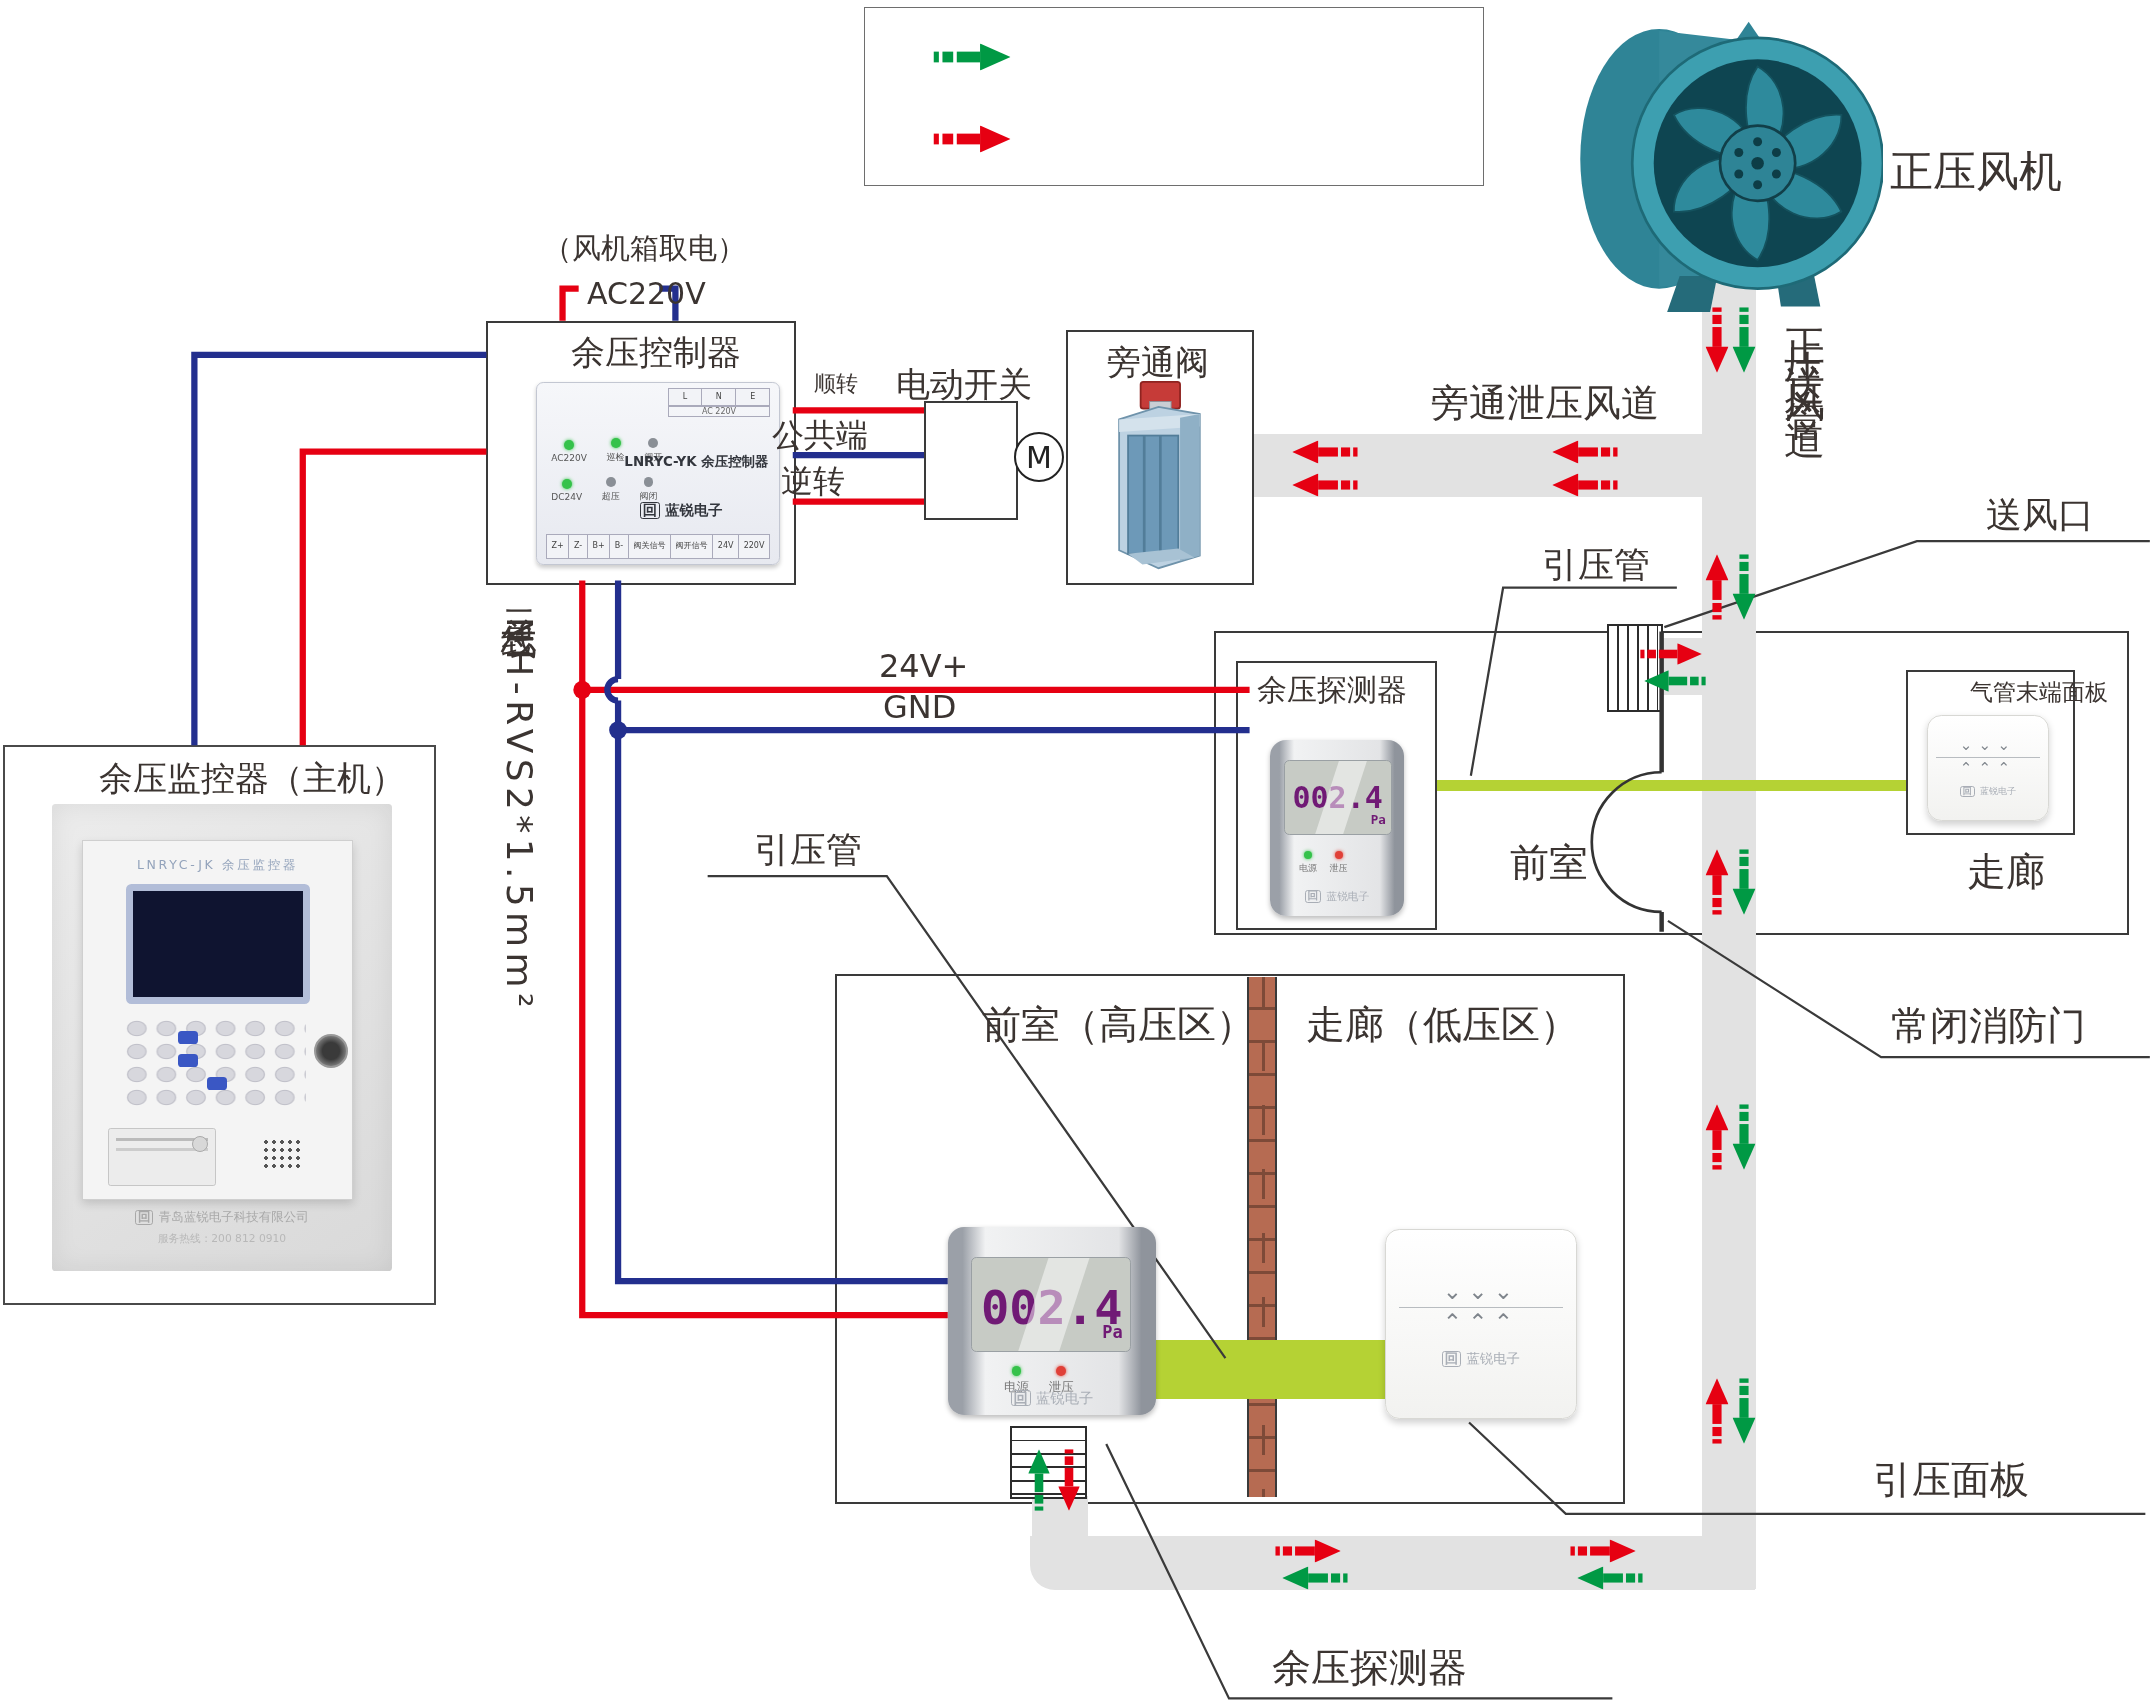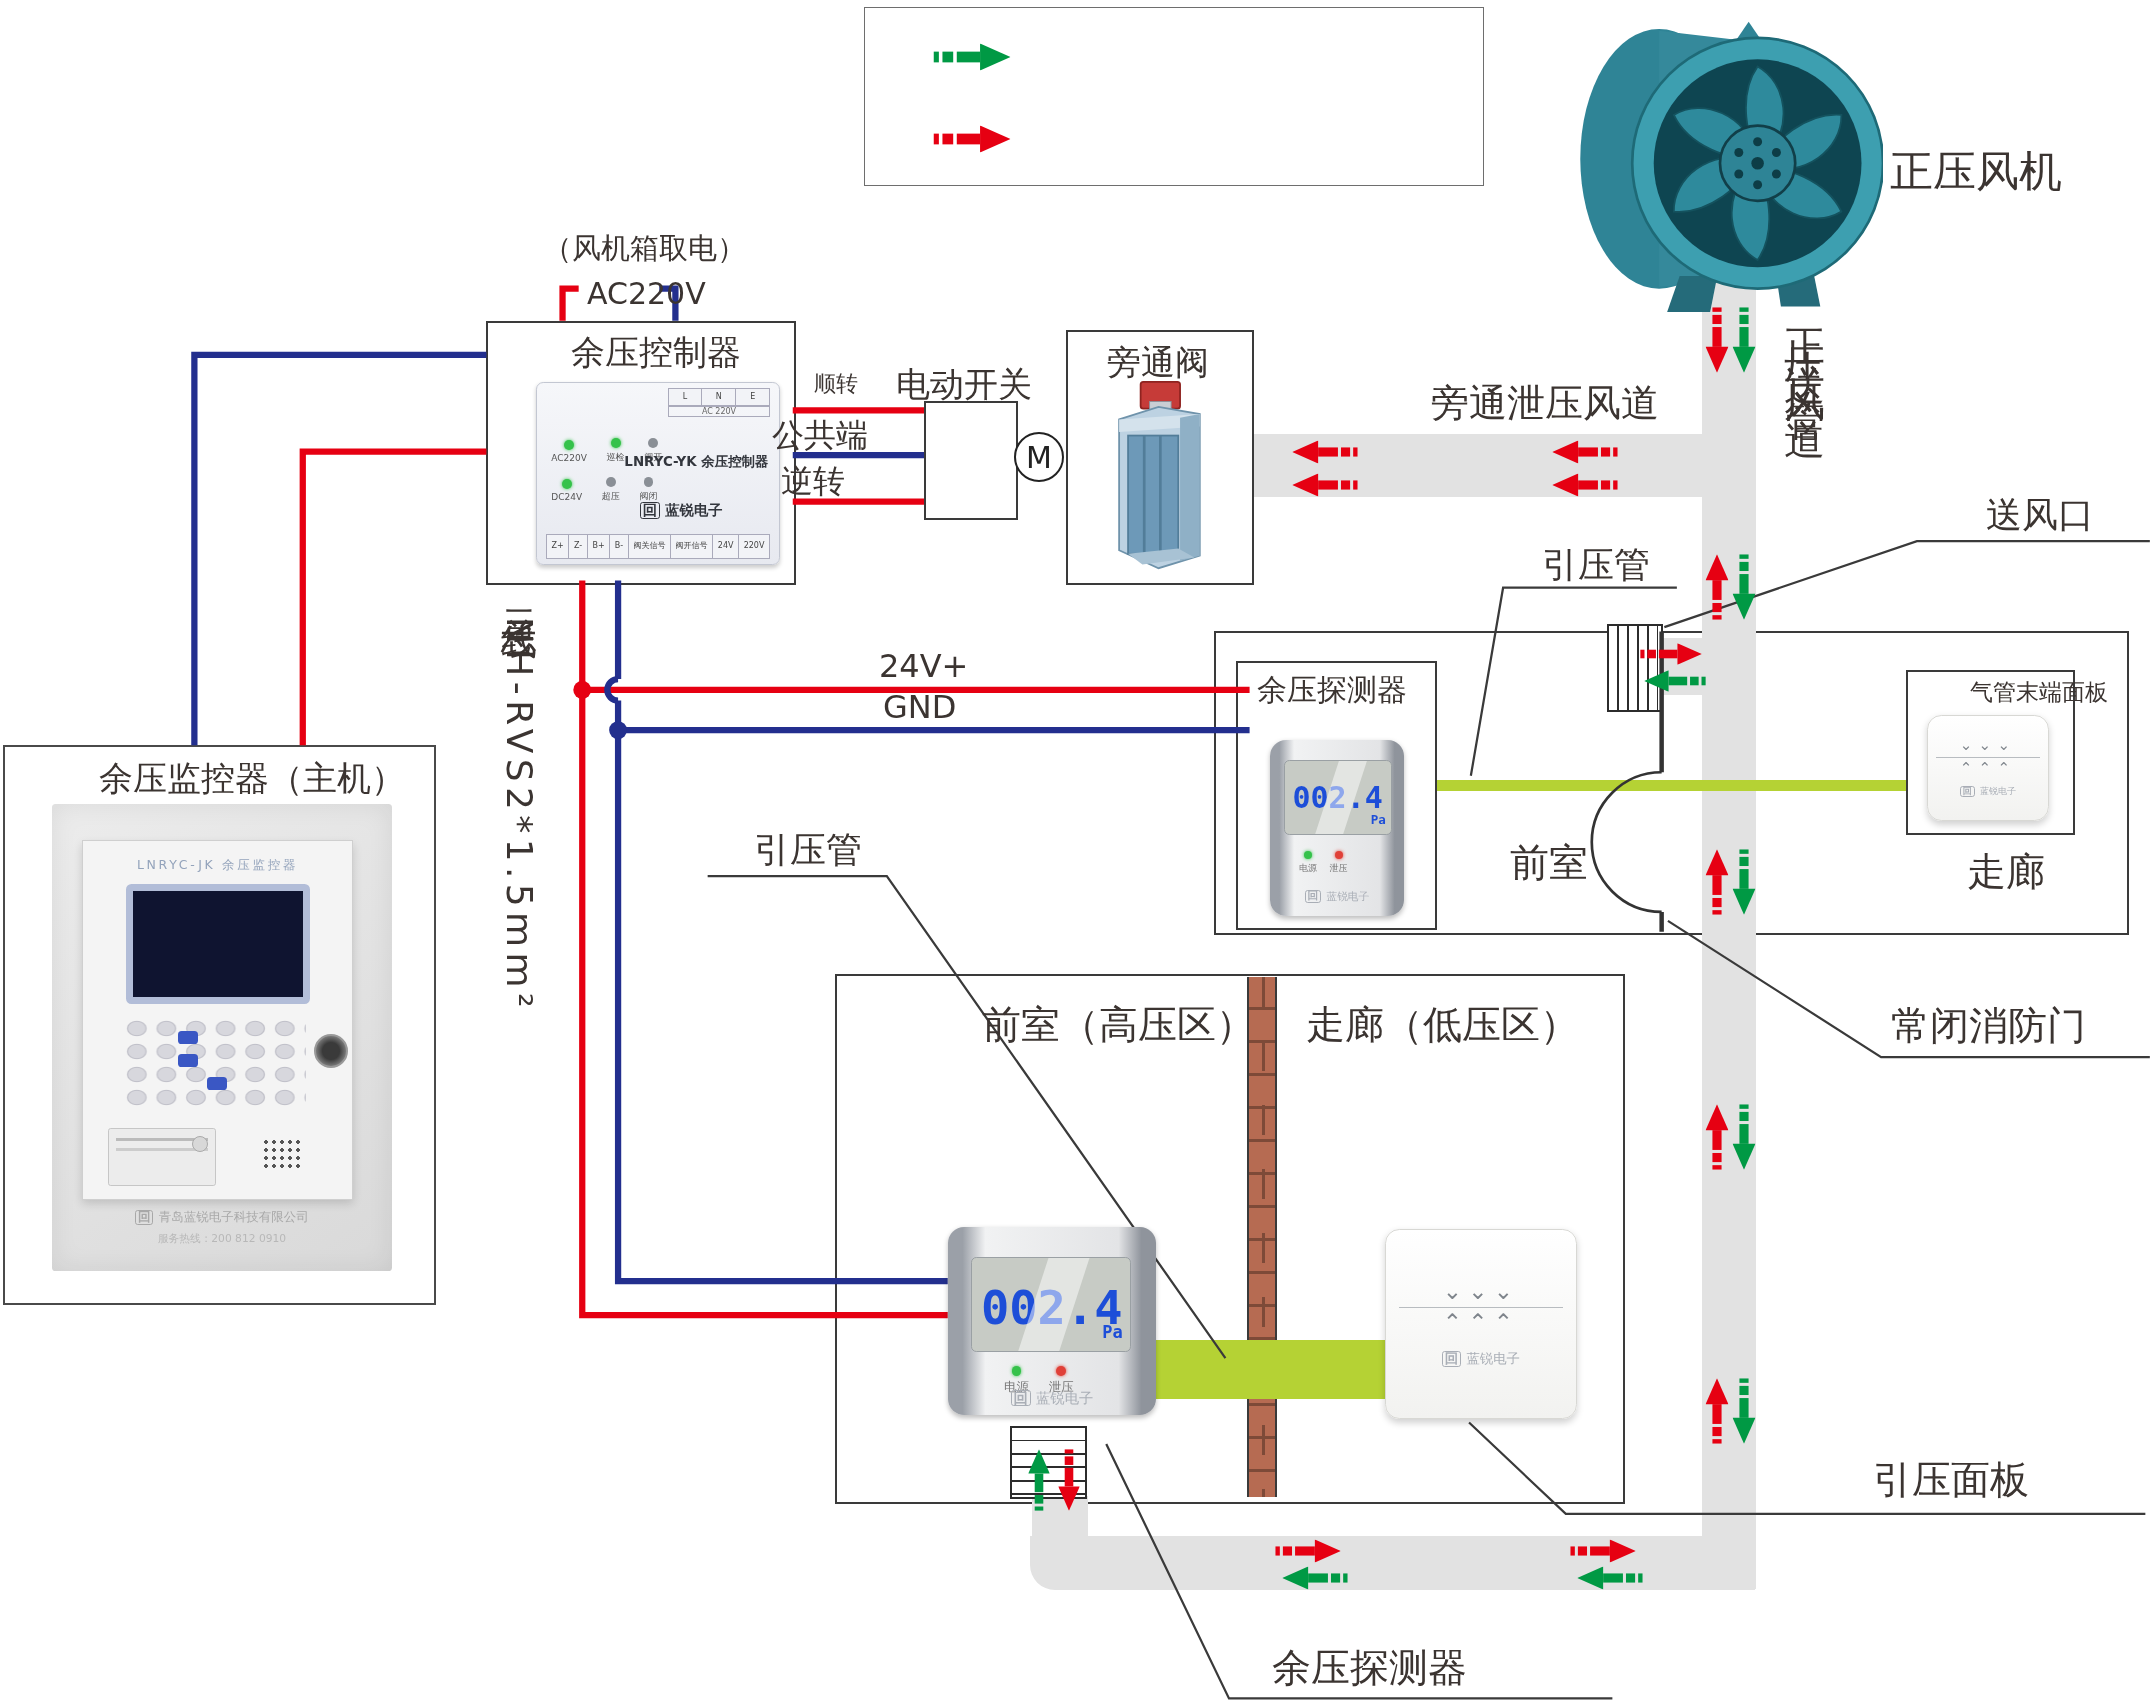--- a/index.html
+++ b/index.html
@@ -19,21 +19,21 @@
   
   .brick{position:absolute;background:#b66b52;border-left:2.7px solid #3a3a3a;border-right:2.7px solid #3a3a3a;
          background-image:repeating-linear-gradient(to bottom,transparent 0 30px,#7d4a38 30px 33px);z-index:4;box-sizing:border-box;}
   .brick:after{content:"";position:absolute;left:50%;top:0;width:2.7px;height:100%;
          background:repeating-linear-gradient(to bottom,#7d4a38 0 30px,transparent 30px 64px);}
   
   .device{position:absolute;z-index:25;box-sizing:border-box;}
   .det{border-radius:16px;background:linear-gradient(90deg,#9ba0a8 0 7%,#f1f2f3 18%,#e3e4e6 82%,#8f949c 93% 100%);
        box-shadow:0 2.7px 5.4px rgba(0,0,0,.25);}
   .lcd{position:absolute;background:#c7cbc5;border:1.8px solid #9aa0a4;border-radius:5.4px;overflow:hidden;
-       color:#1d4ed8;font-family:"DejaVu Sans Mono","Liberation Mono",monospace;font-weight:bold;}
+       color:#701a75;font-family:"DejaVu Sans Mono","Liberation Mono",monospace;font-weight:bold;}
   .lcd .shine{position:absolute;top:-20%;left:38%;width:26%;height:150%;background:rgba(255,255,255,.5);transform:skewX(-18deg);}
   .ledrow{position:absolute;display:flex;align-items:center;gap:12.5px;}
   .led{width:9.9px;height:9.9px;border-radius:50%;display:inline-block;}
   .led.g{background:#35c24a;box-shadow:0 0 3.6px #35c24a;}
   .led.r{background:#e04038;box-shadow:0 0 3.6px #e04038;}
   .led.off{background:#8a8f96;}
   .panelw{background:linear-gradient(180deg,#ffffff,#f2f2f0);border:1.8px solid #d8d8d4;border-radius:14.3px;
           box-shadow:0 3.6px 7.2px rgba(0,0,0,.18);display:flex;flex-direction:column;align-items:center;justify-content:center;color:#8a8f96;}
   .wave{letter-spacing:6.3px;line-height:1;color:#7f858c;}
   .divl{width:86%;border-top:1.8px solid #b8bcc0;margin:3.6px 0;}

